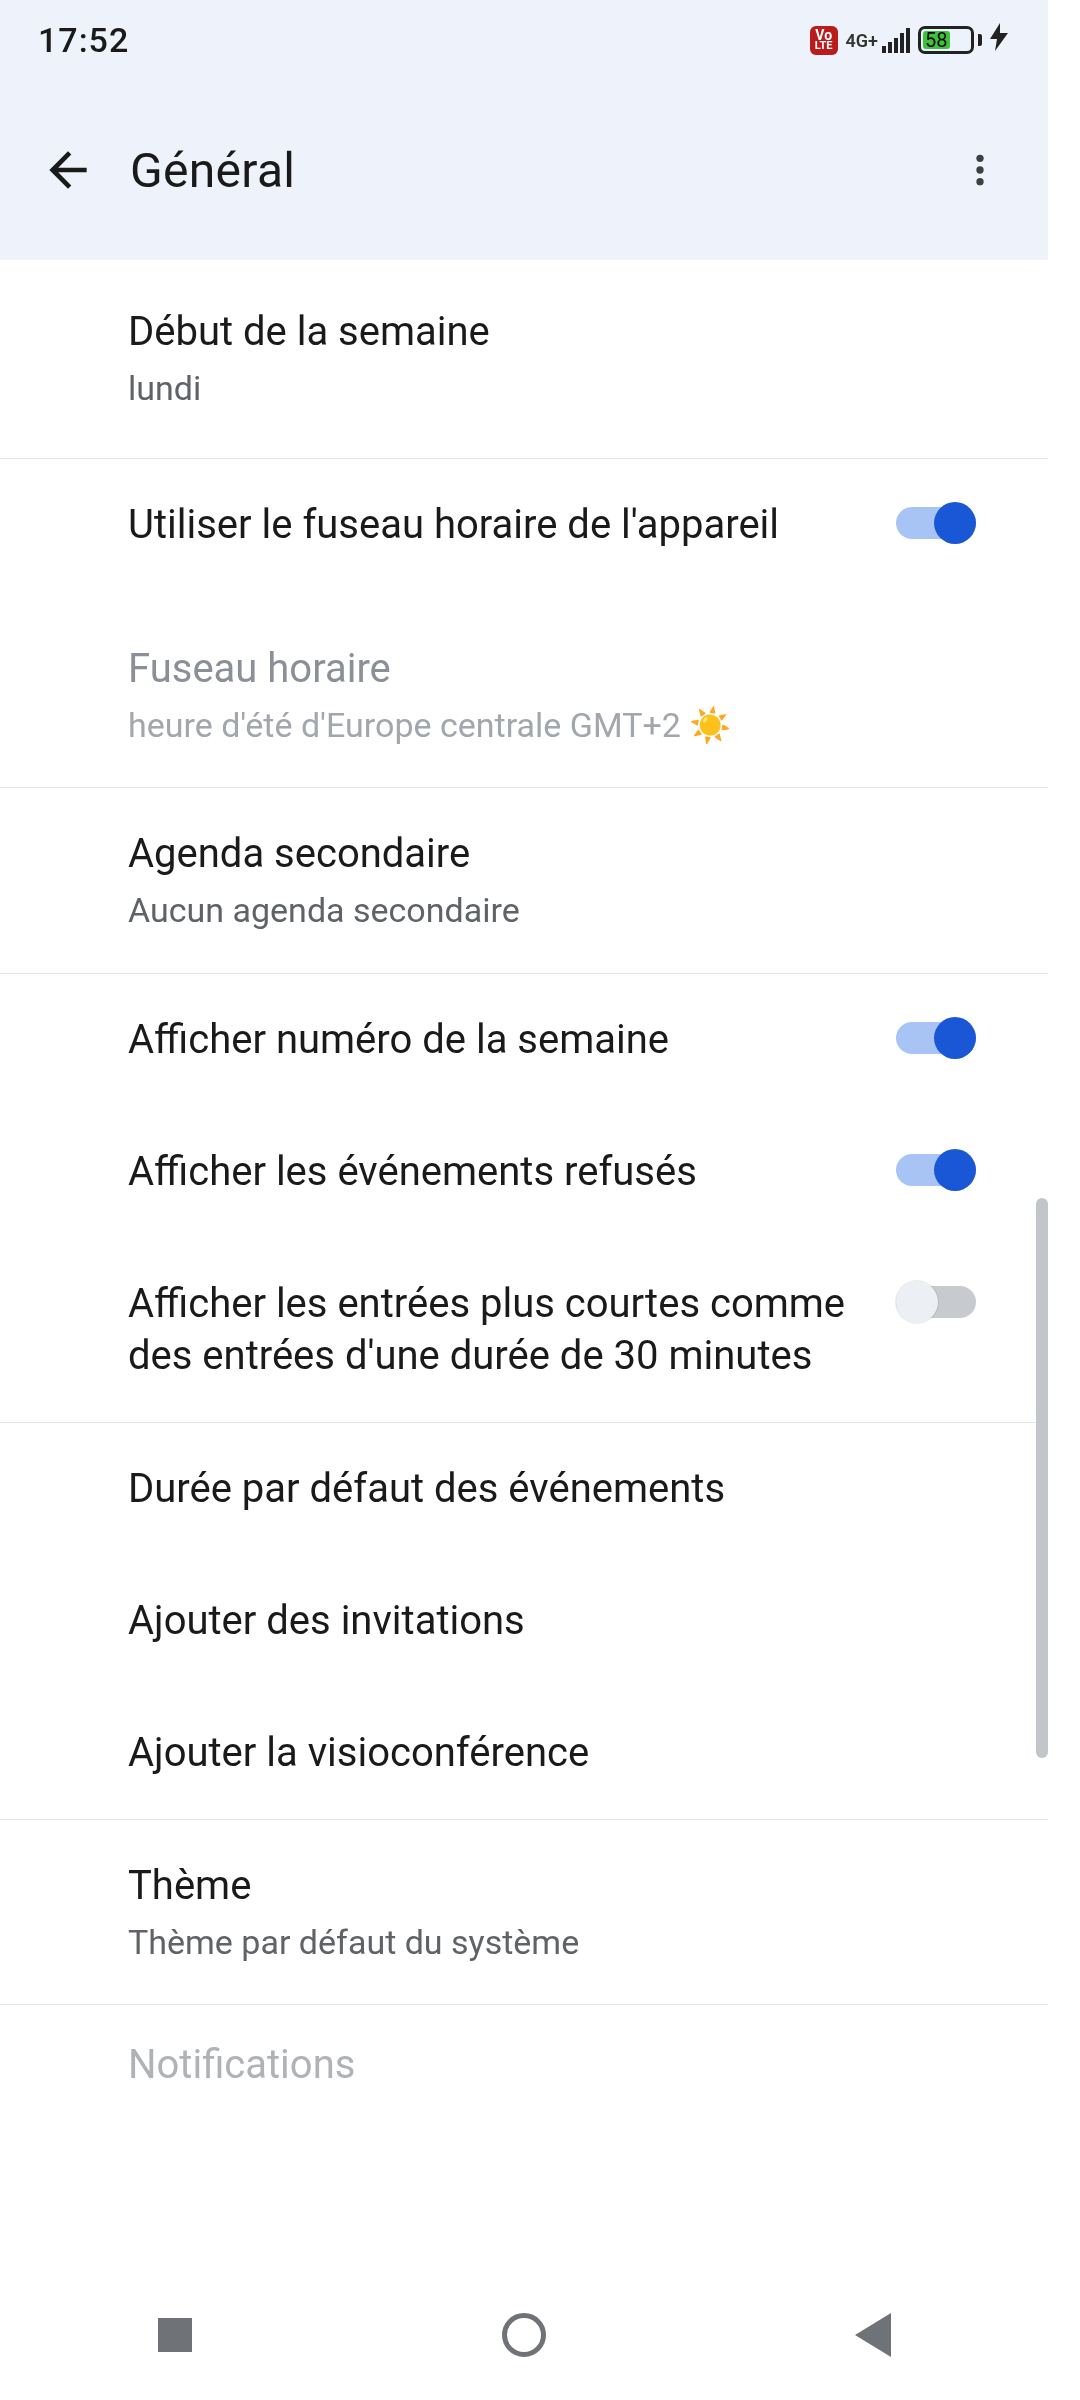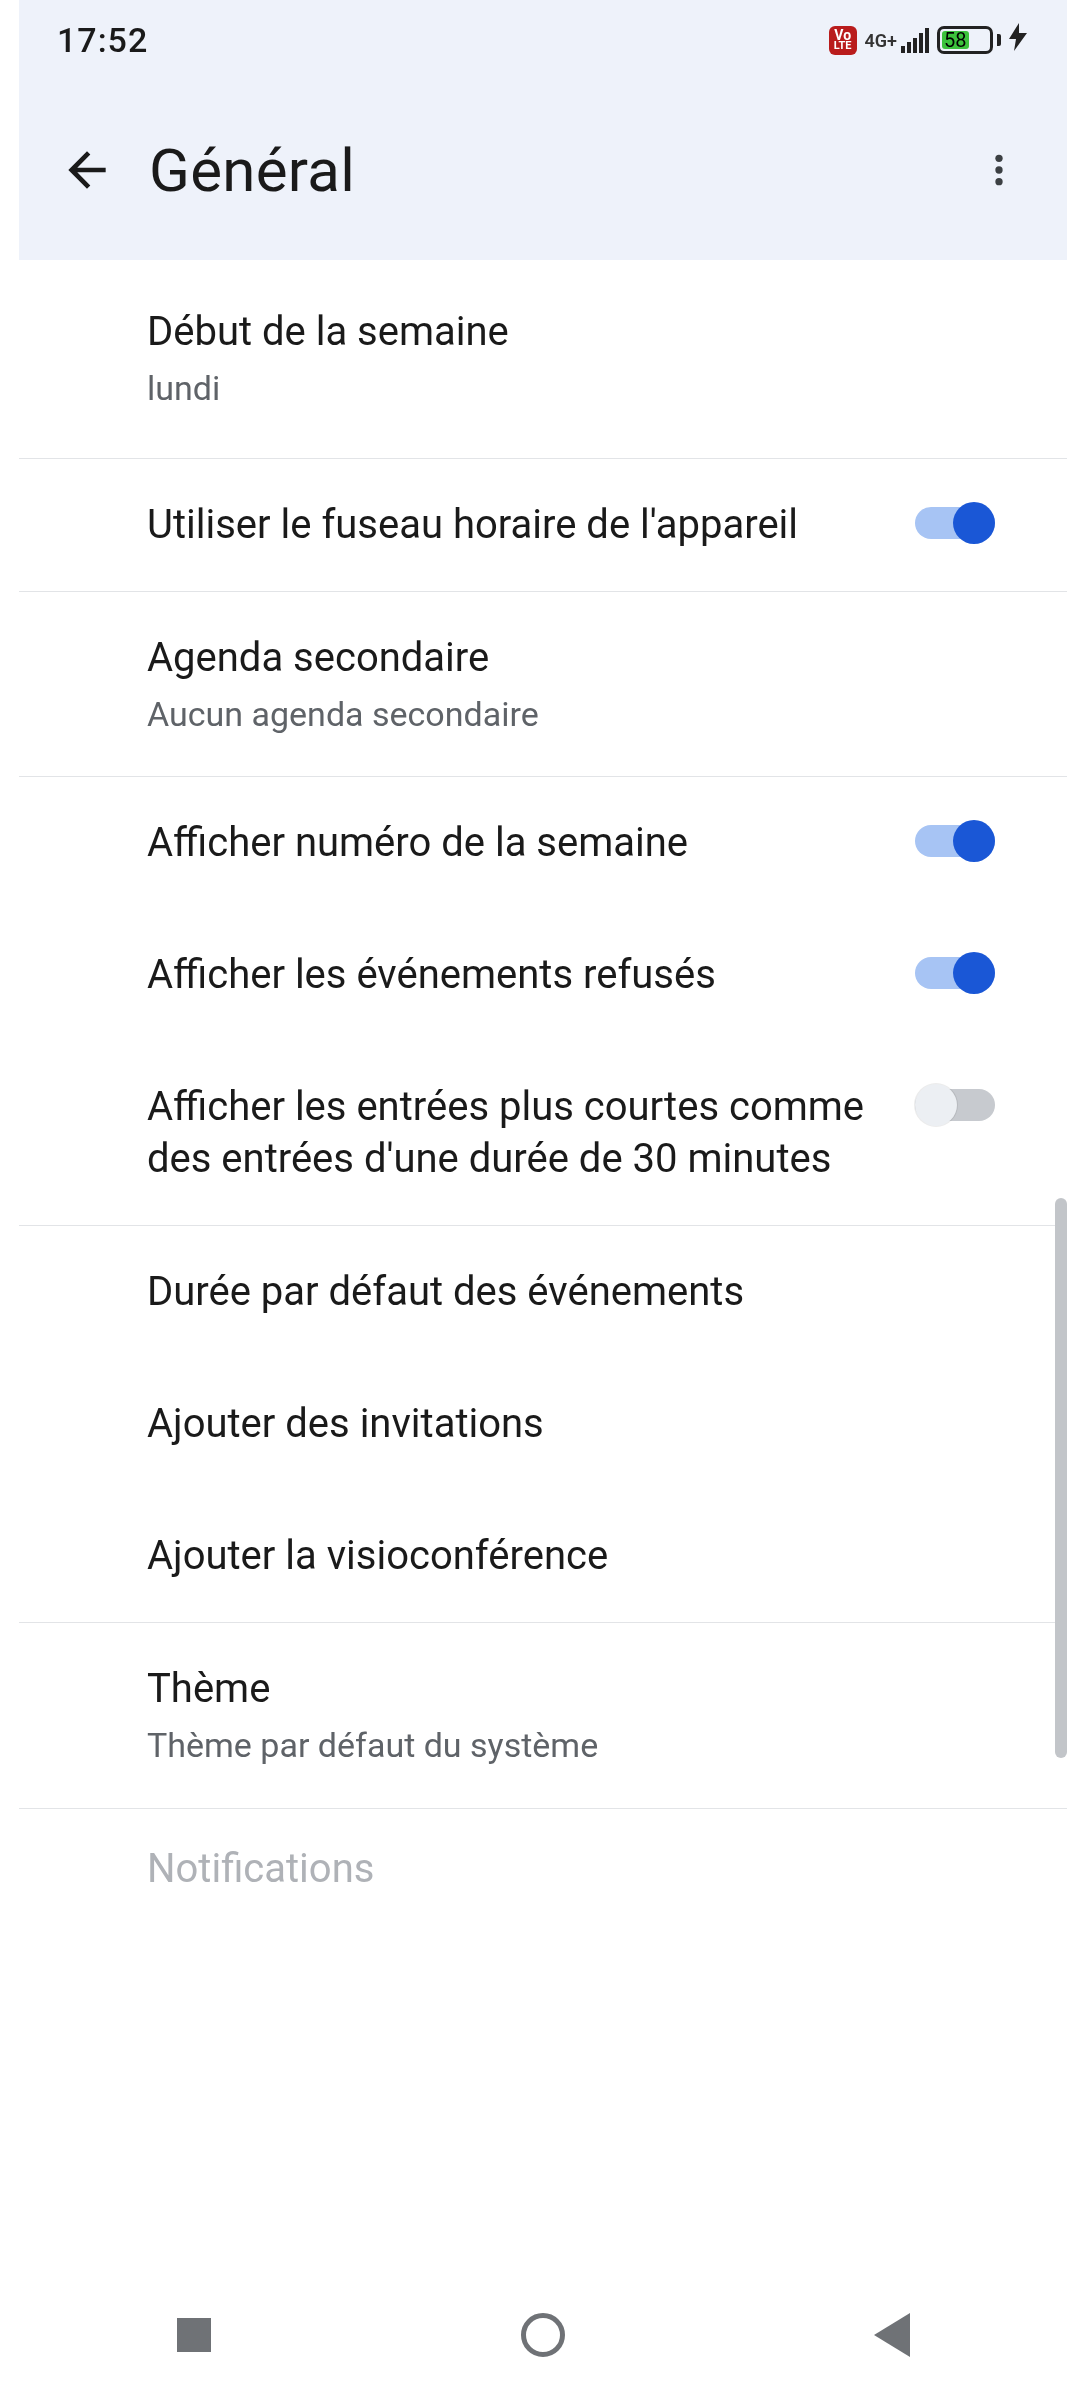--- a/index.html
+++ b/index.html
@@ -95,21 +95,21 @@
     }
     .back-btn {
       width: 88px;
       height: 88px;
       display: flex;
       align-items: center;
       justify-content: center;
       border-radius: 44px;
     }
     .app-title {
-      font-size: 60px;
+      font-size: 48px;
       color: #1a1a1a;
       margin-left: 18px;
       letter-spacing: 0.3px;
     }
     .overflow-btn {
       margin-left: auto;
       width: 88px;
       height: 88px;
       display: flex;
       align-items: center;
@@ -190,21 +190,20 @@
     .nav-btn { width: 180px; height: 80px; display:flex; align-items:center; justify-content:center; }
     .nav-square { width: 34px; height: 34px; background:#6f7276; }
     .nav-circle { width: 44px; height: 44px; border: 5px solid #6f7276; border-radius: 50%; }
     .nav-tri { width: 0; height: 0; border-top: 22px solid transparent; border-bottom: 22px solid transparent; border-right: 36px solid #6f7276; }
 
     .page {
       width: 1048px;
       height: 2400px;
       position: relative;
       overflow: hidden;
-      margin-left: 19px;
     }
   </style>
 </head>
 <body>
 
 <div class="page">
 
   <div class="status-bar">
     <div class="status-time">17:52</div>
     <div class="status-right">
@@ -260,20 +259,26 @@
     <div class="row">
       <div class="row-content">
         <div class="row-title">Utiliser le fuseau horaire de l'appareil</div>
       </div>
       <div class="switch on">
         <div class="switch-track"></div>
           <div class="switch-knob"></div>
       </div>
     </div>
 
+    <div class="row" style="padding-top:52px;">
+      <div class="row-content">
+        <div class="row-title disabled">Fuseau horaire</div>
+        <div class="row-sub disabled">heure d'été d'Europe centrale  GMT+2 ☀️</div>
+      </div>
+    </div>
     <div class="divider"></div>
 
     <div class="row">
       <div class="row-content">
         <div class="row-title">Agenda secondaire</div>
         <div class="row-sub">Aucun agenda secondaire</div>
       </div>
     </div>
     <div class="divider"></div>
 

